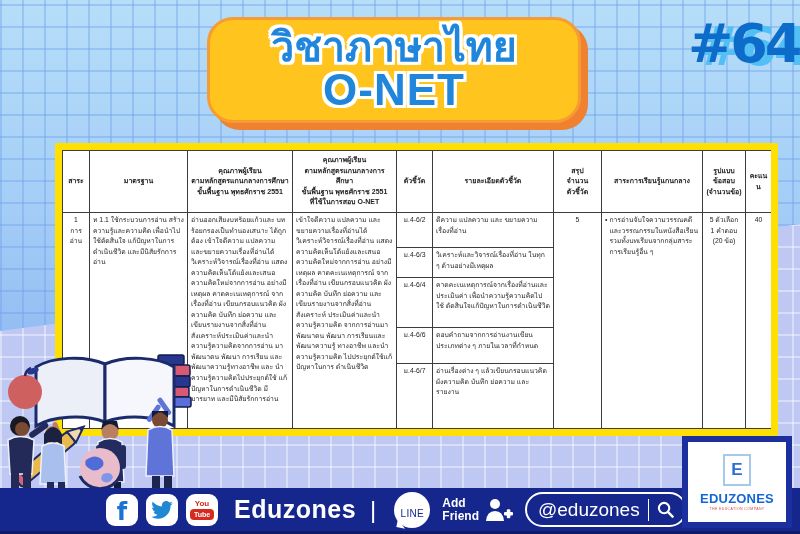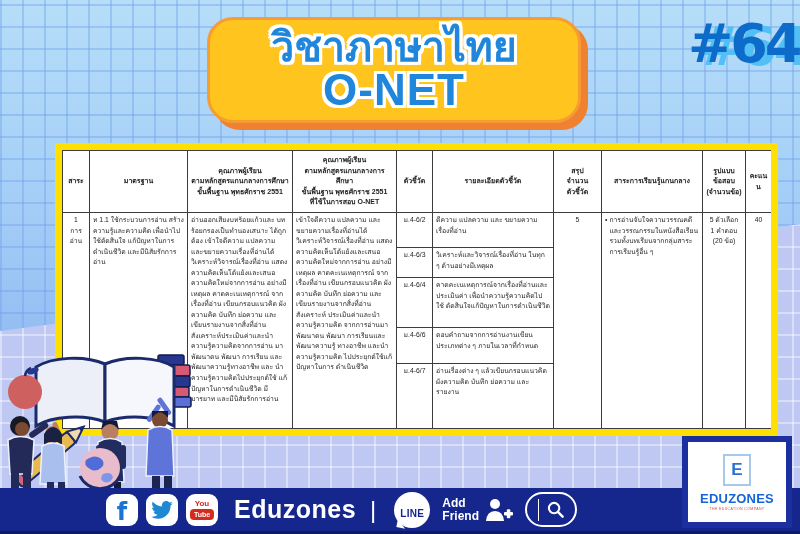--- a/index.html
+++ b/index.html
@@ -81,21 +81,21 @@
   .yt-top { color:#d52b1e; font-weight:bold; font-size:8px;text-align:right; }
   .yt-box { background:#d52b1e; color:#fff; font-weight:bold; font-size:7px; border-radius:4px;
             padding:2px 4px; margin-top:1px; }
   .brand-text { color:#fff; font-size:25px; font-weight:600; letter-spacing:.5px; margin-left:16px; }
   .bar-divider { color:#fff; font-size:24px; font-weight:300; margin-left:14px; }
   .line-circle { width:36px; height:36px; background:#fff; border-radius:50%; margin-left:18px;
                  display:flex; align-items:center; justify-content:center; flex:0 0 auto; position:relative; }
   .line-circle::after { content:""; position:absolute; left:3px; bottom:0px; width:0; height:0;
                  border-style:solid; border-width:8px 0 0 9px; border-color:transparent transparent transparent #fff;
                  transform:rotate(12deg); }
-  .line-word { color:#15268d; font-weight:700; font-size:10px; letter-spacing:.3px;margin-top:8px; }
+  .line-word { color:#15268d; font-weight:400; font-size:10px; letter-spacing:.3px;margin-top:8px; }
   .add-friend { color:#fff; font-size:12px; font-weight:600; line-height:1.05; margin-left:12px; white-space:pre-line; }
   .person-plus { margin-left:4px; }
   .search-pill { margin-left:12px; height:35px; border:2.5px solid #fff; border-radius:19px;
                  display:flex; align-items:center; padding:0 11px; gap:8px; }
   .handle-text { color:#fff; font-size:19px; font-weight:500; }
   .pill-sep { width:1.5px; height:22px; background:#fff; }
 
   
   .logo-box {
     position:absolute; left:682px; top:436px; width:110px; height:92px; z-index:5;
@@ -303,20 +303,21 @@
   </div>
   <span class="add-friend">Add
 Friend</span>
   <svg class="person-plus" width="30" height="26" viewBox="0 0 30 26">
     <circle cx="12" cy="7" r="5" fill="#fff"></circle>
     <path d="M3 24 q1 -10 9 -10 q8 0 9 10 Z" fill="#fff"></path>
     <rect x="21" y="15" width="9" height="3.5" rx="1" fill="#fff"></rect>
     <rect x="23.8" y="12.2" width="3.5" height="9" rx="1" fill="#fff"></rect>
   </svg>
   <div class="search-pill">
+    <span class="handle-text">@eduzones</span>
     <span class="pill-sep"></span>
     <svg width="17" height="17" viewBox="0 0 18 18">
       <circle cx="7.5" cy="7.5" r="5.5" fill="none" stroke="#fff" stroke-width="2.2"></circle>
       <line x1="11.8" y1="11.8" x2="16.5" y2="16.5" stroke="#fff" stroke-width="2.6" stroke-linecap="round"></line>
     </svg>
   </div>
 </div>
 
 <div class="logo-box">
   <div class="logo-e">E</div>

